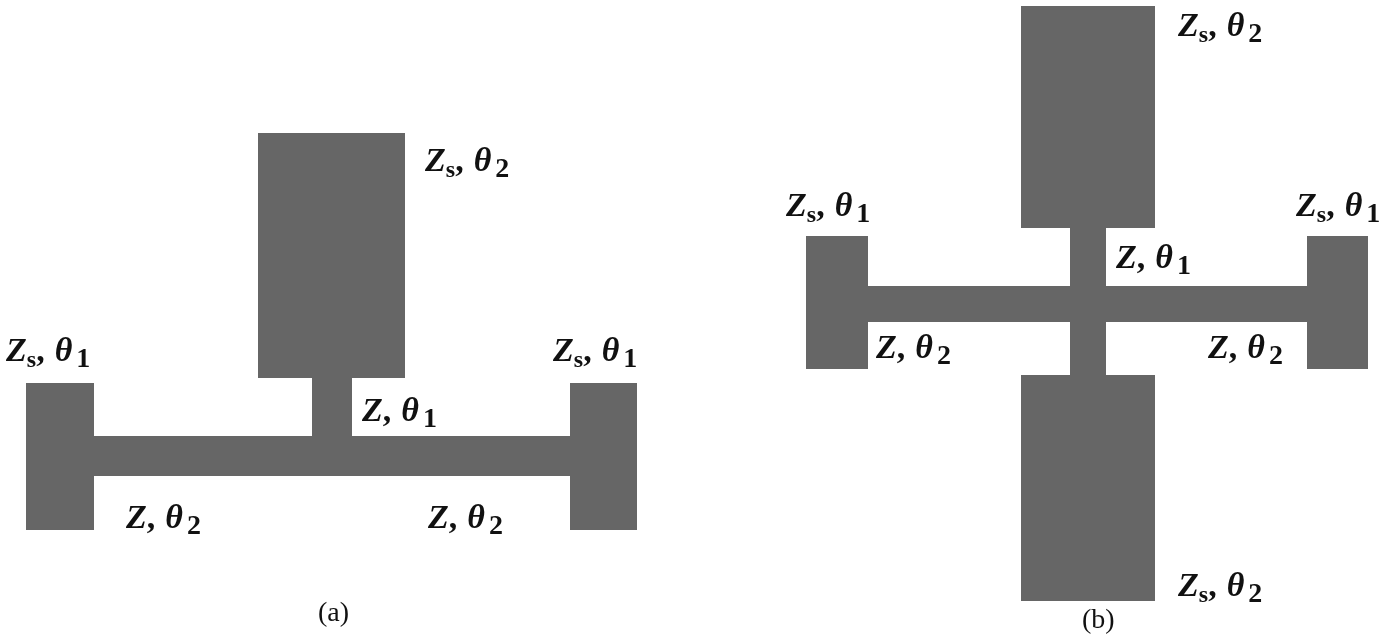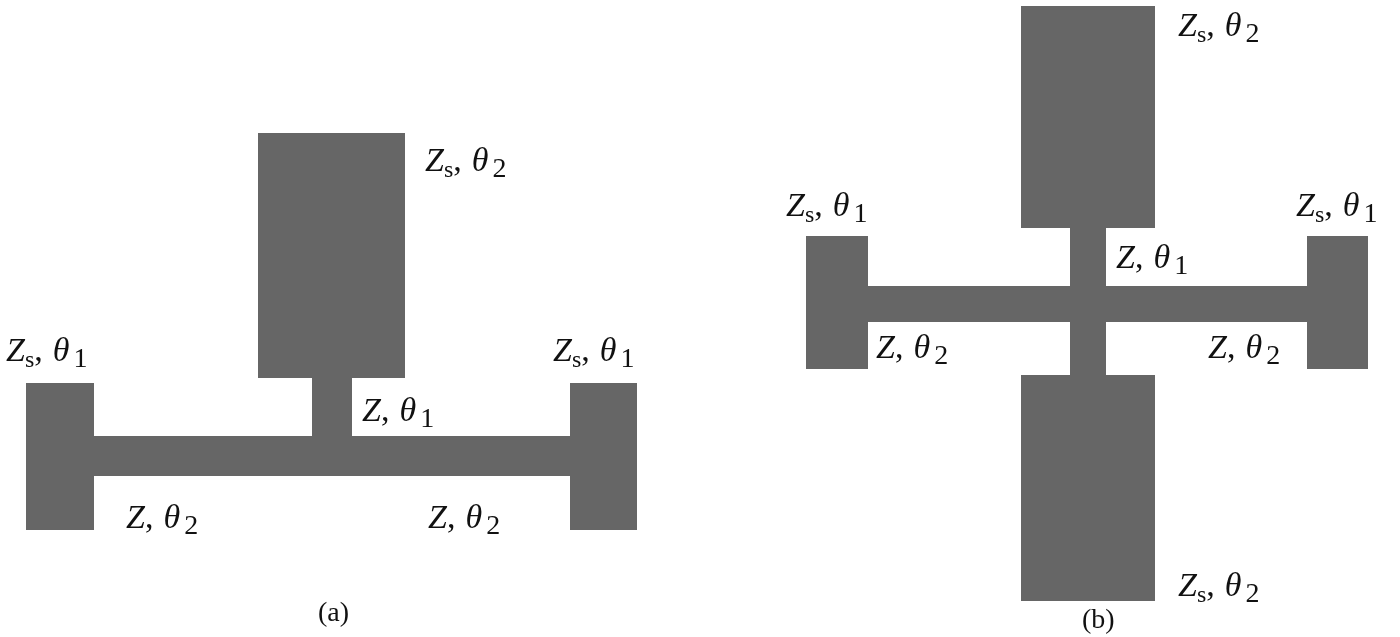--- a/index.html
+++ b/index.html
@@ -1,19 +1,19 @@
 <!DOCTYPE html>
 <html><head>
 <meta charset="utf-8">
 <style>
   html, body { margin: 0; padding: 0; background: #ffffff; }
   body { width: 1400px; height: 637px; position: relative; overflow: hidden;
          font-family: "Liberation Serif", "DejaVu Serif", serif; color: #111; }
   .shape { position: absolute; background: #666666; }
-  .lbl { position: absolute; font-size: 34px; line-height: 1; white-space: nowrap; }
+  .lbl { position: absolute; font-size: 34px; line-height: 1; white-space: nowrap; font-weight: bold; }
   .lbl .z { font-style: italic; }
   .lbl .sub { font-size: 24px; position: relative; top: 6px; }
   .lbl .th { font-style: italic; margin-left: 10px; }
   .lbl .num { font-size: 28px; position: relative; top: 6px; margin-left: 4px; }
   .cap { position: absolute; font-size: 28px; line-height: 1; }
 </style>
 </head>
 <body>
 
 <div>

